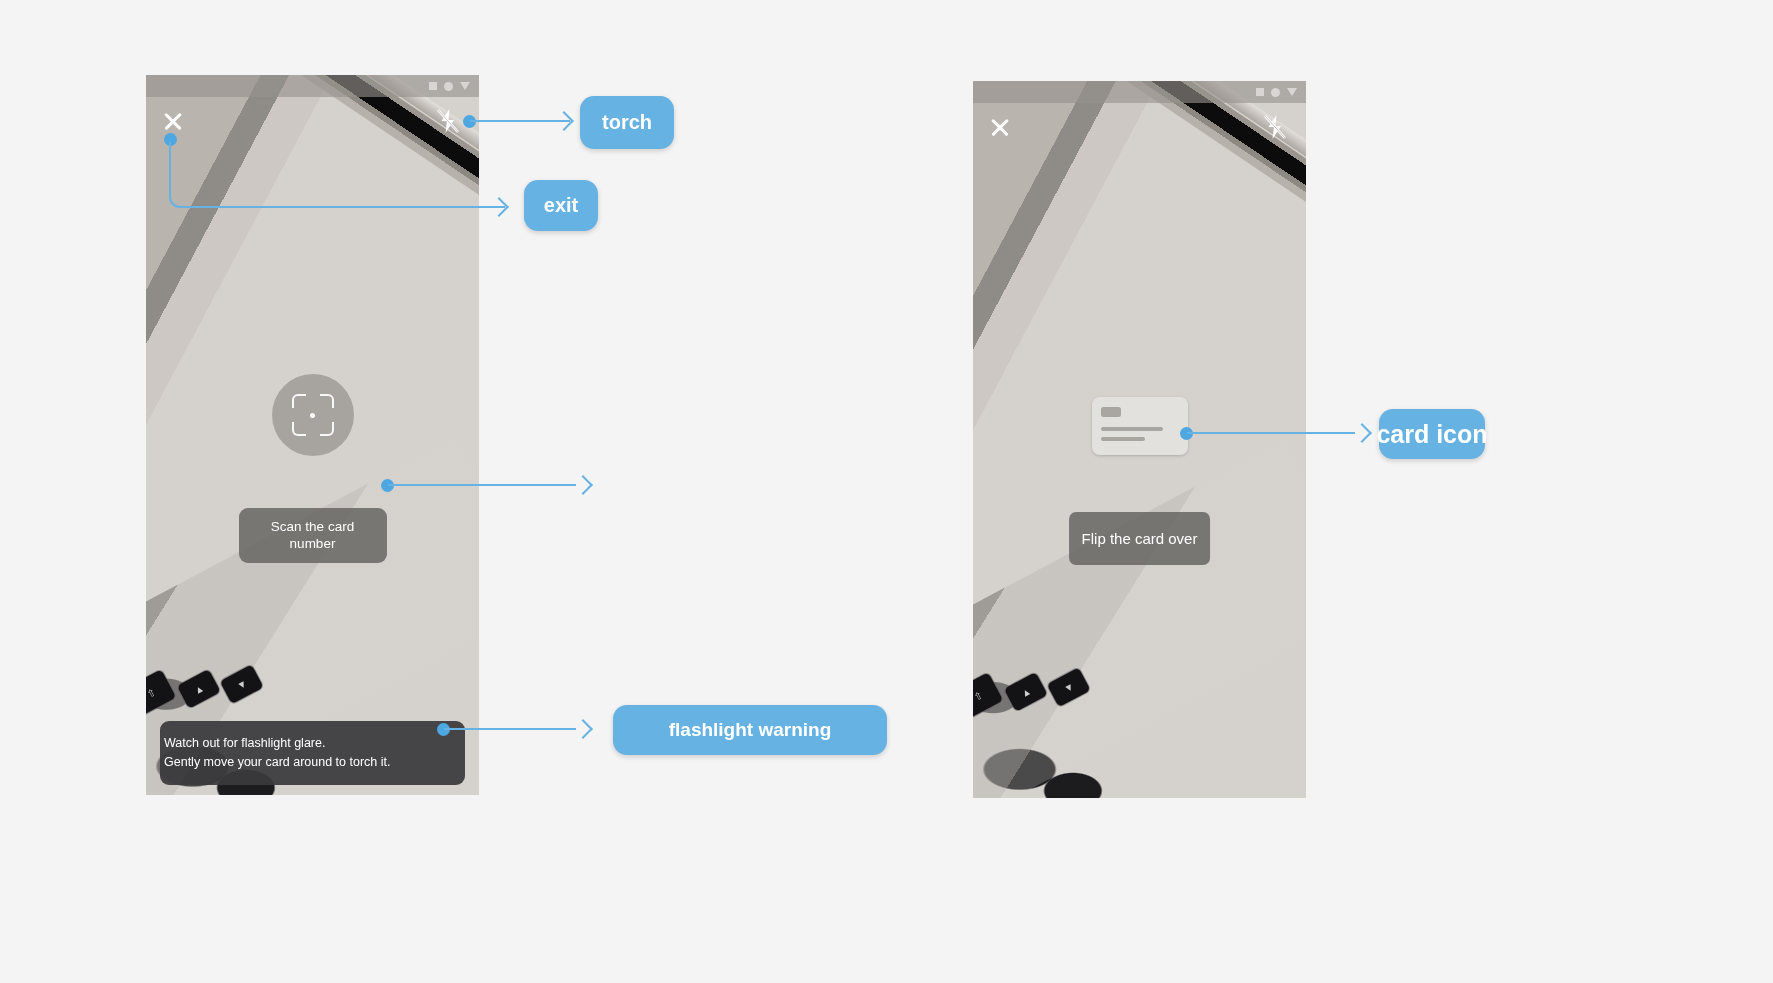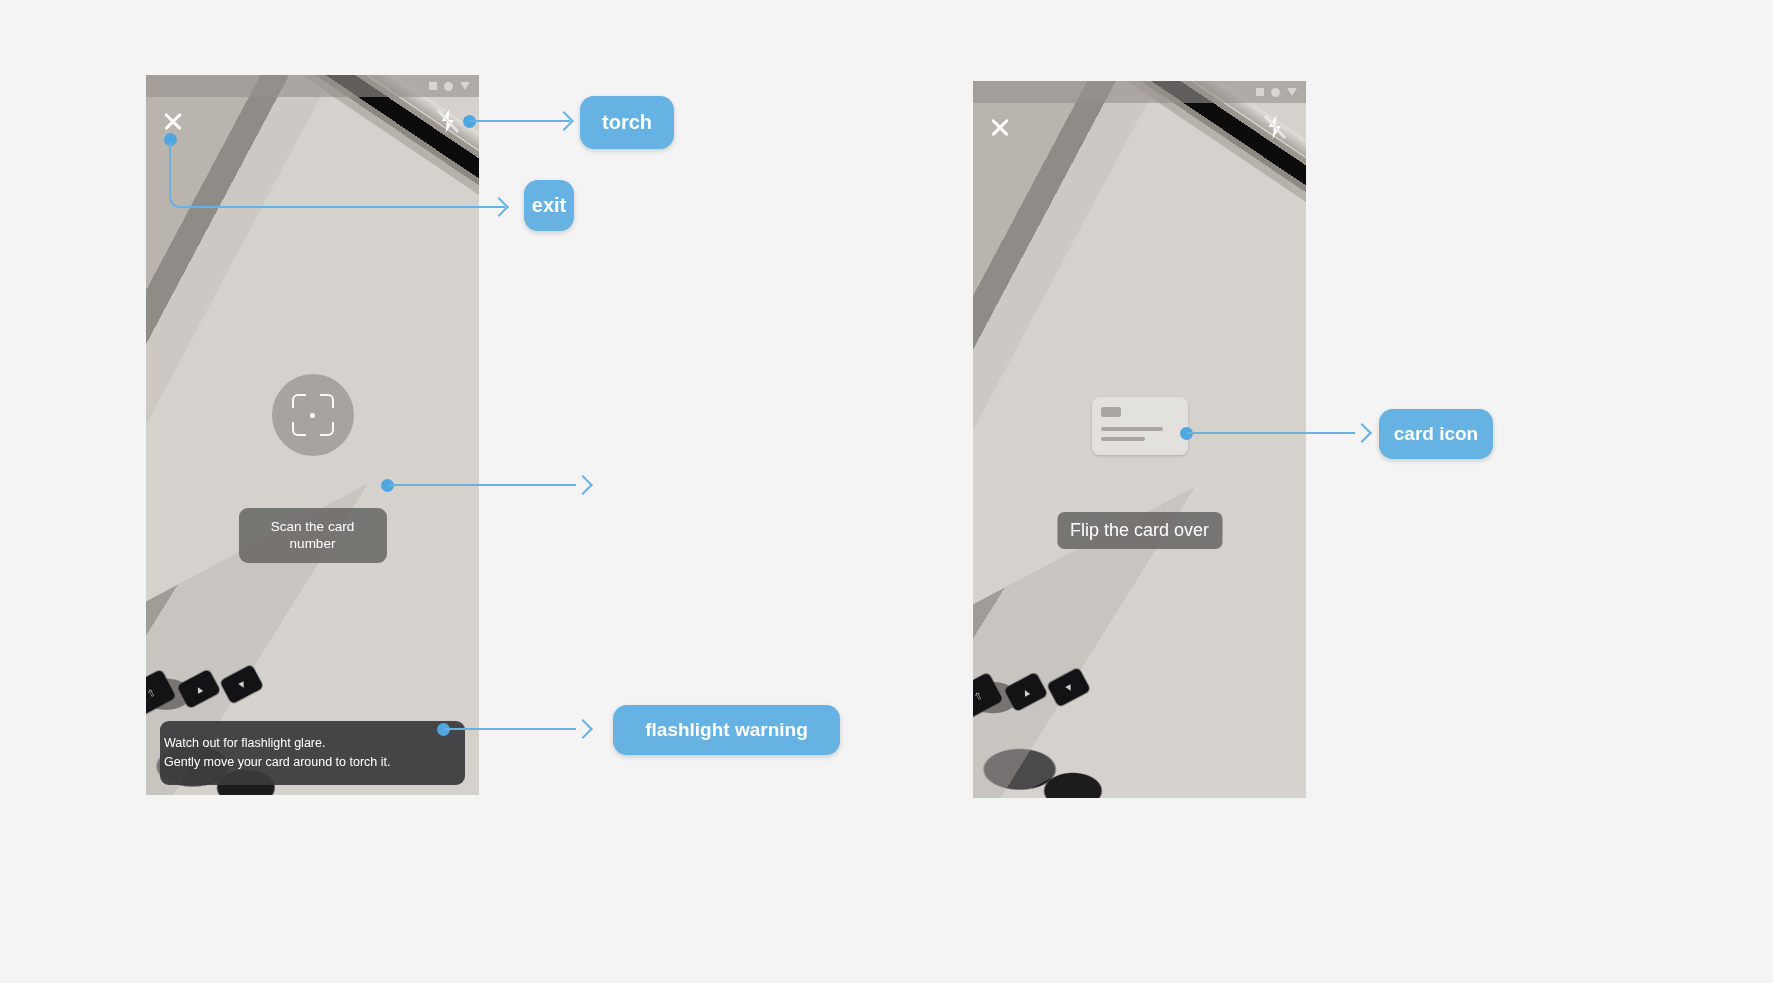--- a/index.html
+++ b/index.html
@@ -150,22 +150,22 @@
     padding: 10px 14px;
     margin-top: 48px;
   }
   #tip-scan {
     left: 50%; transform: translateX(-50%);
     top: 385px; width: 148px;
   }
   #tip-flip {
     left: 50%; transform: translateX(-50%);
     top: 383px;
-    font-size: 18px;
-    padding: 7px 13px;
+    font-size: 15px;
+    padding: 17px 13px;
     white-space: nowrap;
     border-radius: 7px;
   }
 
   
   .warning {
     position: absolute;
     left: 14px; right: 14px; bottom: 10px;
     background: rgba(58,58,60,.93);
     color: #fff;
@@ -202,24 +202,24 @@
     position: absolute;
     background: #66b2e2;
     color: #fff;
     font-weight: bold;
     border-radius: 14px;
     display: flex; align-items: center; justify-content: center;
     box-shadow: 0 2px 5px rgba(0,0,0,.16);
     white-space: nowrap;
   }
   #callout-torch        { left: 580px;  top: 96px;  width: 94px;  height: 53px; font-size: 20px; }
-  #callout-exit         { left: 524px;  top: 180px; width: 50px;  height: 51px; font-size: 20px; }
+  #callout-exit         { left: 524px;  top: 180px; width: 74px;  height: 51px; font-size: 20px; }
   #callout-instructions { left: 613px;  top: 461px; width: 156px; height: 50px; font-size: 19px; }
-  #callout-warning      { left: 613px;  top: 705px; width: 227px; height: 50px; font-size: 19px; }
-  #callout-cardicon     { left: 1379px; top: 409px; width: 114px; height: 50px; font-size: 19px; }
+  #callout-warning      { left: 613px;  top: 705px; width: 274px; height: 50px; font-size: 19px; }
+  #callout-cardicon     { left: 1379px; top: 409px; width: 106px; height: 50px; font-size: 25px; }
 
   
   .lead  { position: absolute; background: #66b2e2; }
   .lead.h { height: 2.4px; }
   .anchor {
     position: absolute;
     width: 13px; height: 13px; border-radius: 50%;
     background: #4ea7e0;
   }
   .arrow {

